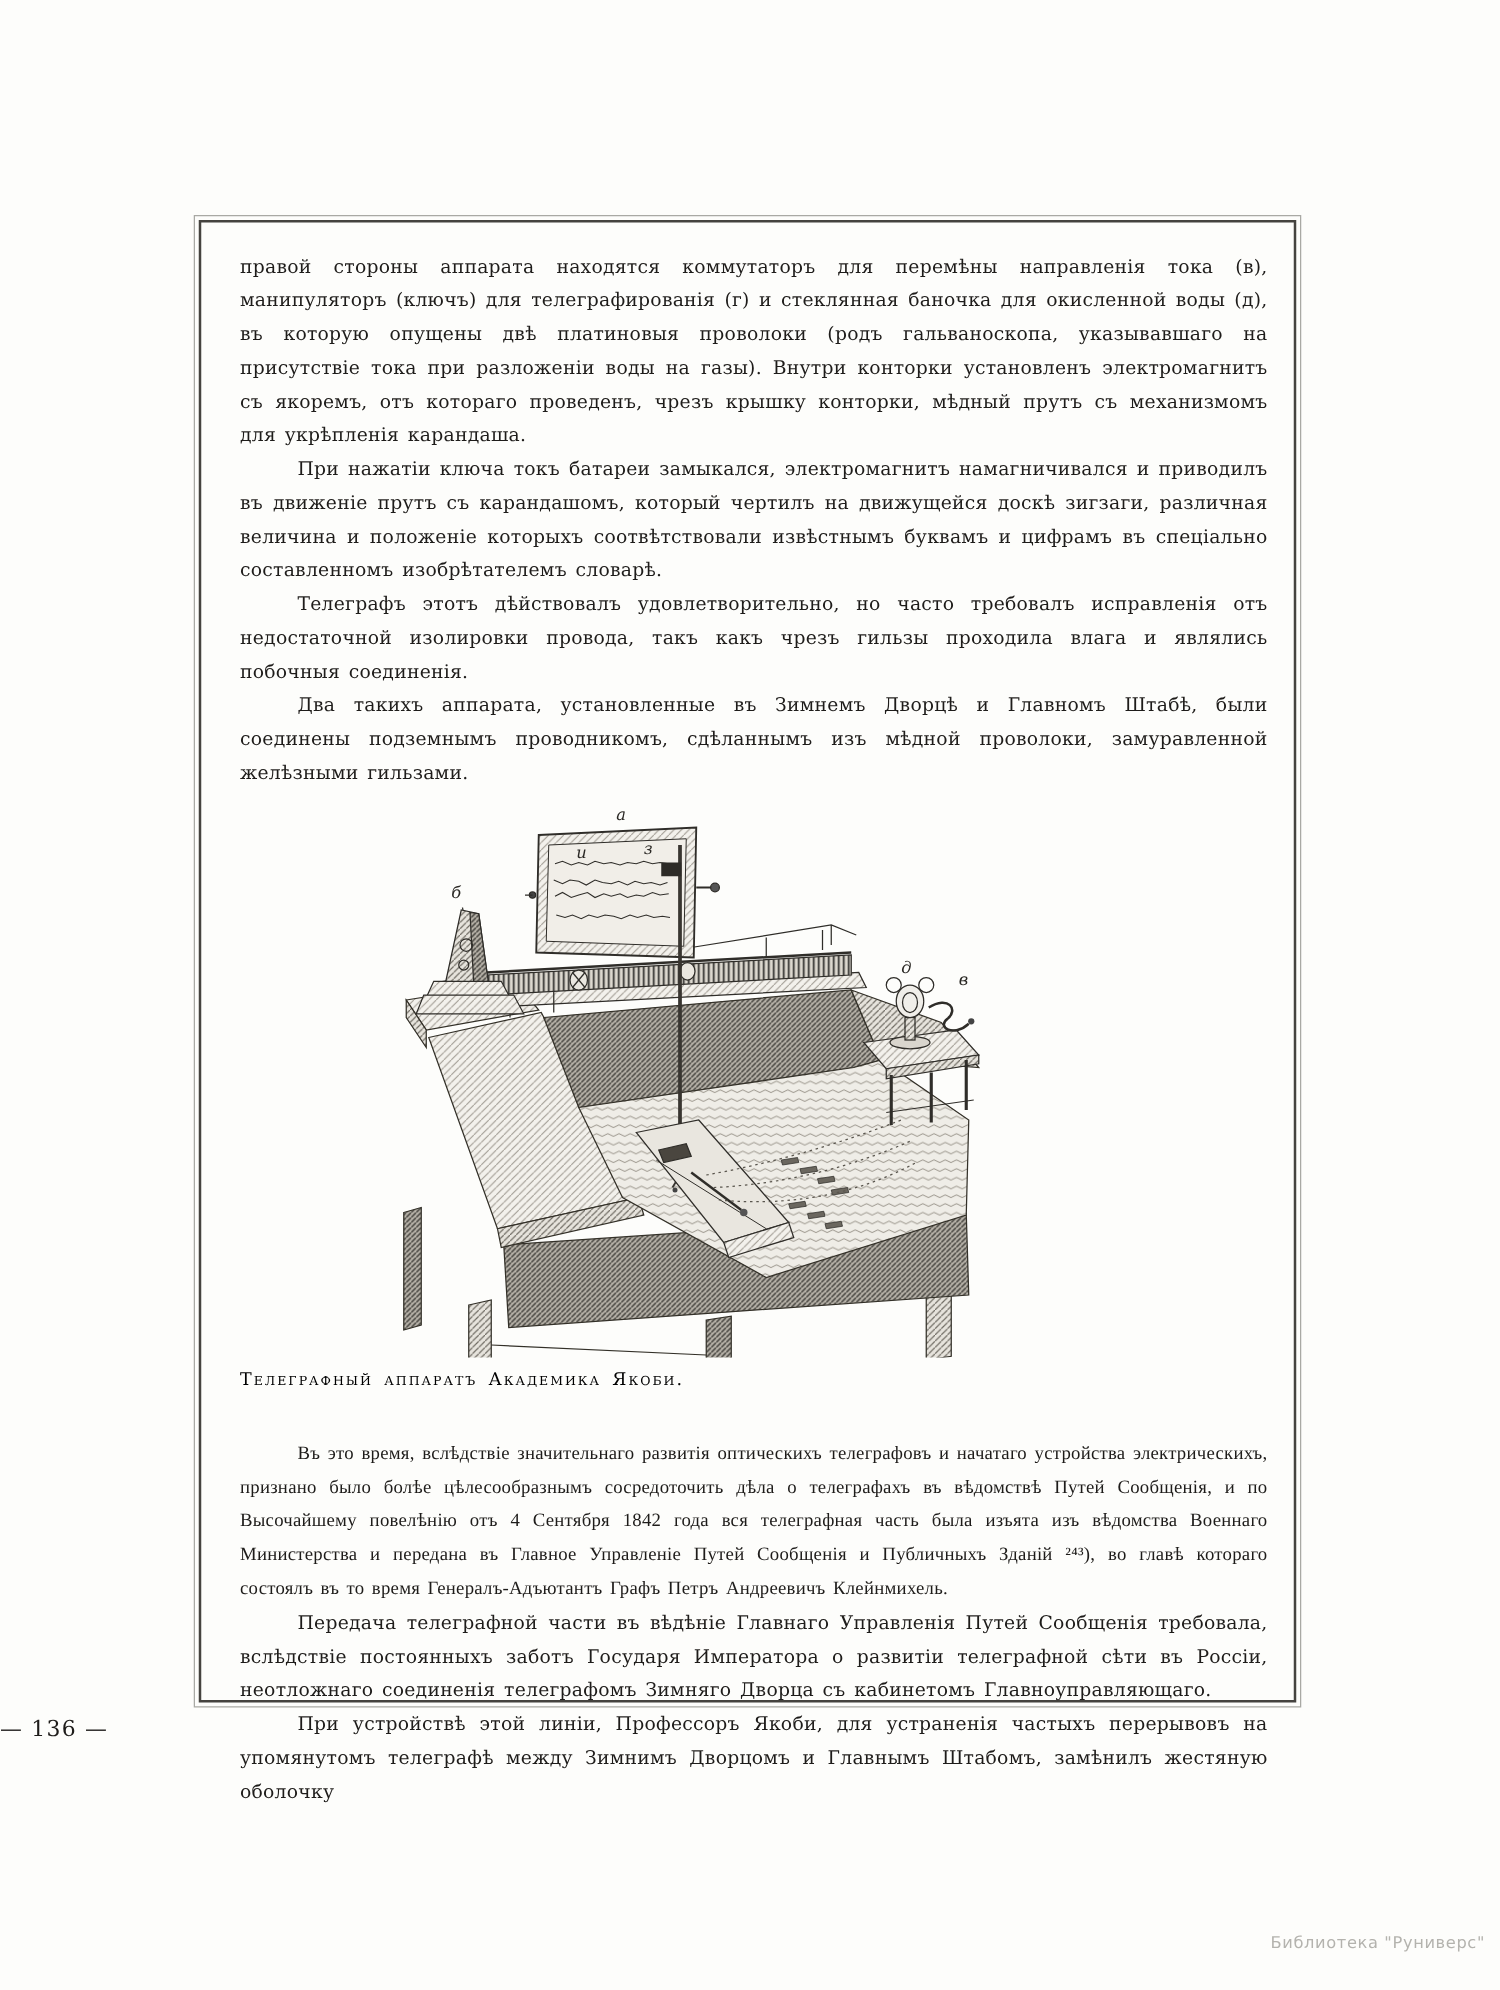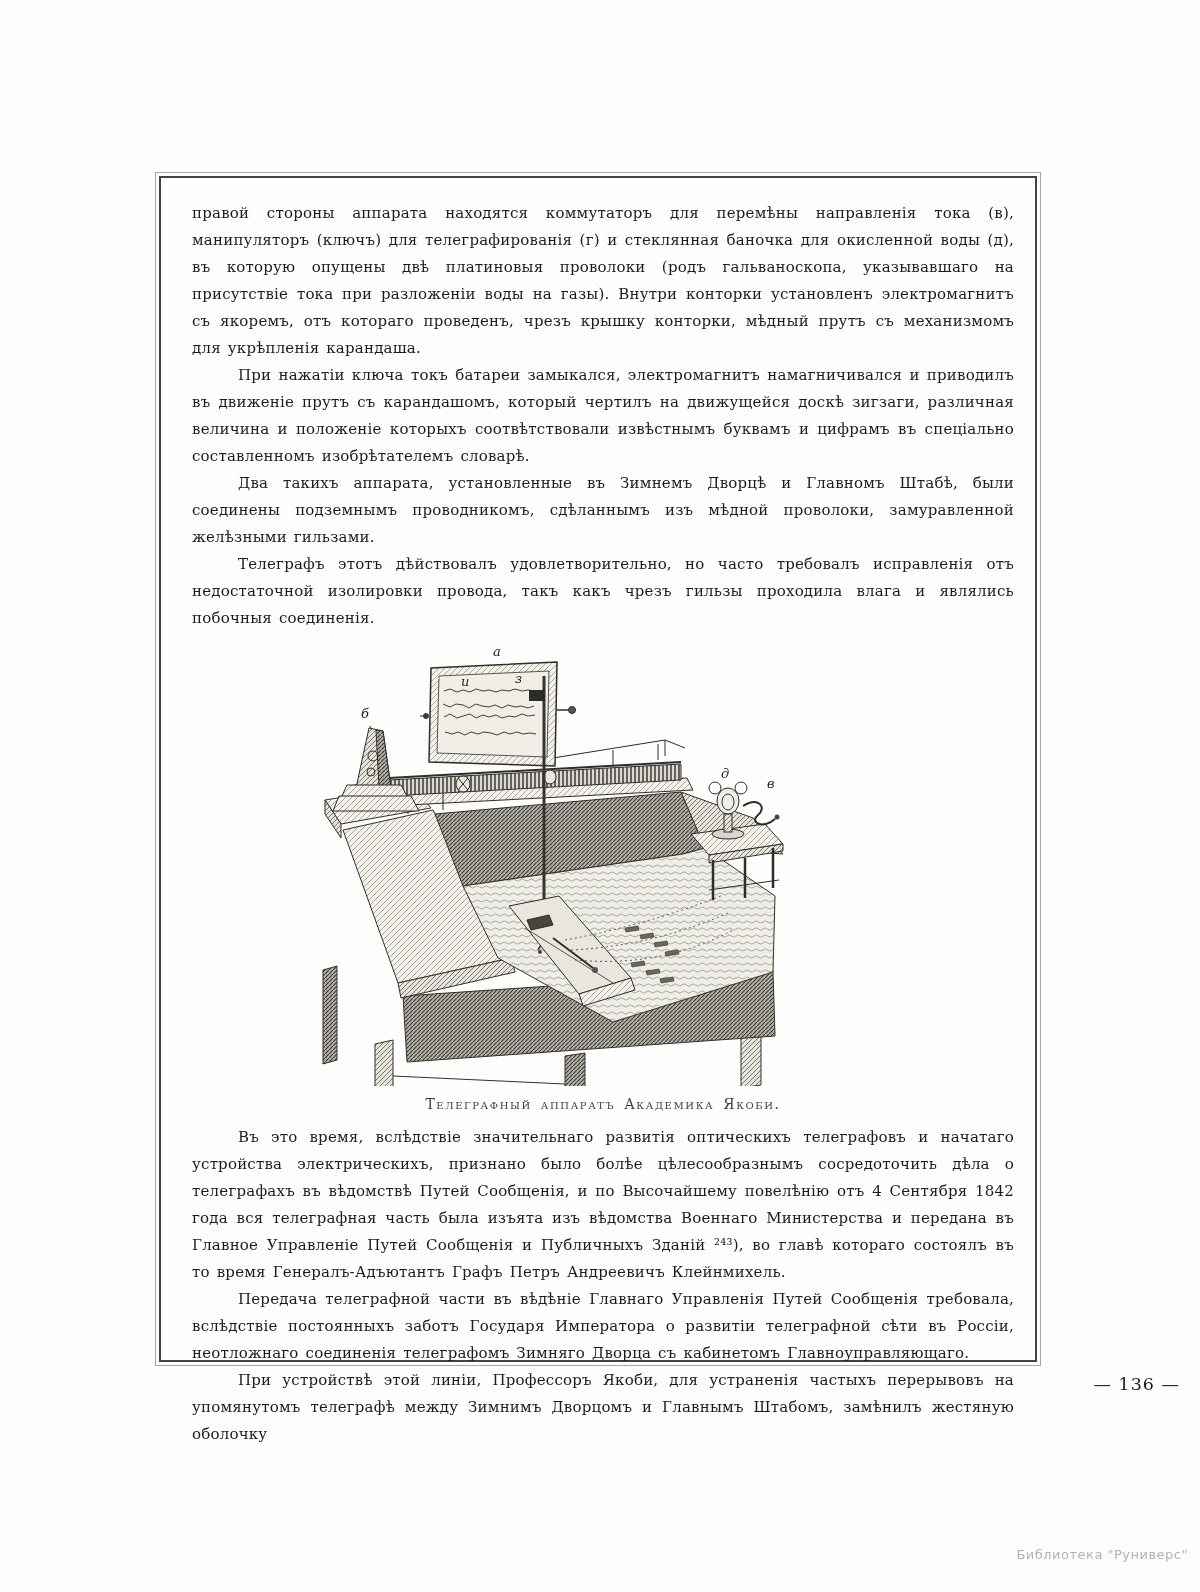--- a/index.html
+++ b/index.html
@@ -27,31 +27,31 @@
     text-align:justify;
     text-indent:46px;
     word-spacing:2px;
     letter-spacing:0.2px;
   }
   .para.noindent{text-indent:0;}
   figure{margin:6px 0 4px 0;padding:0;}
   .illustration{display:block;margin:0 auto;}
   figcaption{
     margin-top:10px;
-    text-align:center;
+    text-align:left;
     font-size:14px;
     font-variant:small-caps;
     letter-spacing:1.6px;
     word-spacing:3px;
-    color:#404040;
-  }
-  .after-figure{margin-top:12px;}
+    color:#000000;
+  }
+  .after-figure{margin-top:38px;font-family:Liberation Serif, serif;}
   .pagenum{
     position:absolute;left:0;right:20px;top:1374px;
-    text-align:right;
+    text-align:left;
     font-size:17.5px;letter-spacing:1px;color:#1e1c1a;
   }
   .watermark{
     position:absolute;right:12px;top:1547px;
     font-family:"DejaVu Sans","Liberation Sans",sans-serif;
     font-size:13px;color:#b4b3ae;letter-spacing:0.5px;
   }
   svg text{
     font-family:"DejaVu Serif","Liberation Serif",serif;
     font-style:italic;font-size:13px;fill:#2a2824;
@@ -62,22 +62,22 @@
 
 <div class="page">
 
   <div class="frame">
     <div class="frame-inner"></div>
 
     <div class="content">
 
       <p class="para noindent">правой стороны аппарата находятся коммутаторъ для перемѣны направленія тока (в), манипуляторъ (ключъ) для телеграфированія (г) и стеклянная баночка для окисленной воды (д), въ которую опущены двѣ платиновыя проволоки (родъ гальваноскопа, указывавшаго на присутствіе тока при разложеніи воды на газы). Внутри конторки установленъ электромагнитъ съ якоремъ, отъ котораго проведенъ, чрезъ крышку конторки, мѣдный прутъ съ механизмомъ для укрѣпленія карандаша.</p>
       <p class="para">При нажатіи ключа токъ батареи замыкался, электромагнитъ намагничивался и приводилъ въ движеніе прутъ съ карандашомъ, который чертилъ на движущейся доскѣ зигзаги, различная величина и положеніе которыхъ соотвѣтствовали извѣстнымъ буквамъ и цифрамъ въ спеціально составленномъ изобрѣтателемъ словарѣ.</p>
+      <p class="para">Телеграфъ этотъ дѣйствовалъ удовлетворительно, но часто требовалъ исправленія отъ недостаточной изолировки провода, такъ какъ чрезъ гильзы проходила влага и являлись побочныя соединенія.</p>
       <p class="para">Два такихъ аппарата, установленные въ Зимнемъ Дворцѣ и Главномъ Штабѣ, были соединены подземнымъ проводникомъ, сдѣланнымъ изъ мѣдной проволоки, замуравленной желѣзными гильзами.</p>
-      <p class="para">Телеграфъ этотъ дѣйствовалъ удовлетворительно, но часто требовалъ исправленія отъ недостаточной изолировки провода, такъ какъ чрезъ гильзы проходила влага и являлись побочныя соединенія.</p>
 
       <figure>
         <svg class="illustration" width="580" height="448" viewBox="0 0 580 448">
           <defs>
             <pattern id="ph1" width="6" height="6" patternUnits="userSpaceOnUse">
               <rect width="6" height="6" fill="#f3f1ec"></rect>
               <line x1="0" y1="6" x2="6" y2="0" stroke="#9a958c" stroke-width="0.8"></line>
             </pattern>
             <pattern id="ph2" width="5" height="5" patternUnits="userSpaceOnUse">
               <rect width="5" height="5" fill="#e6e3dc"></rect>

